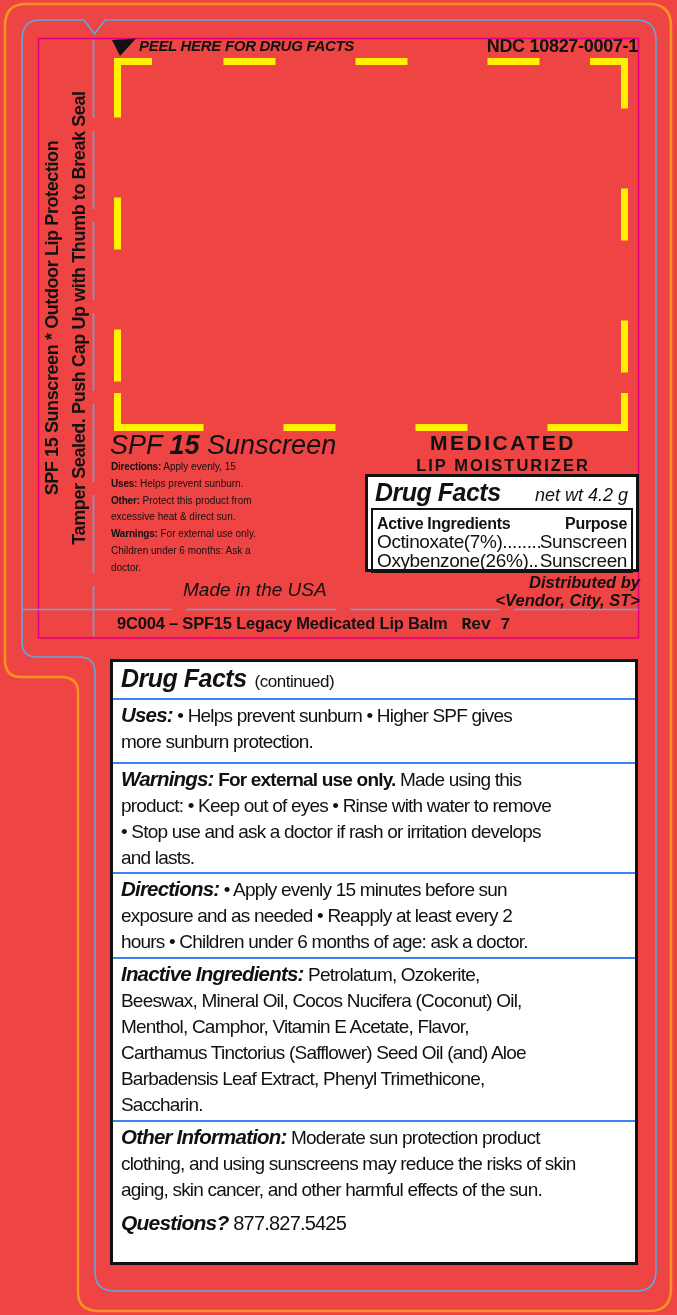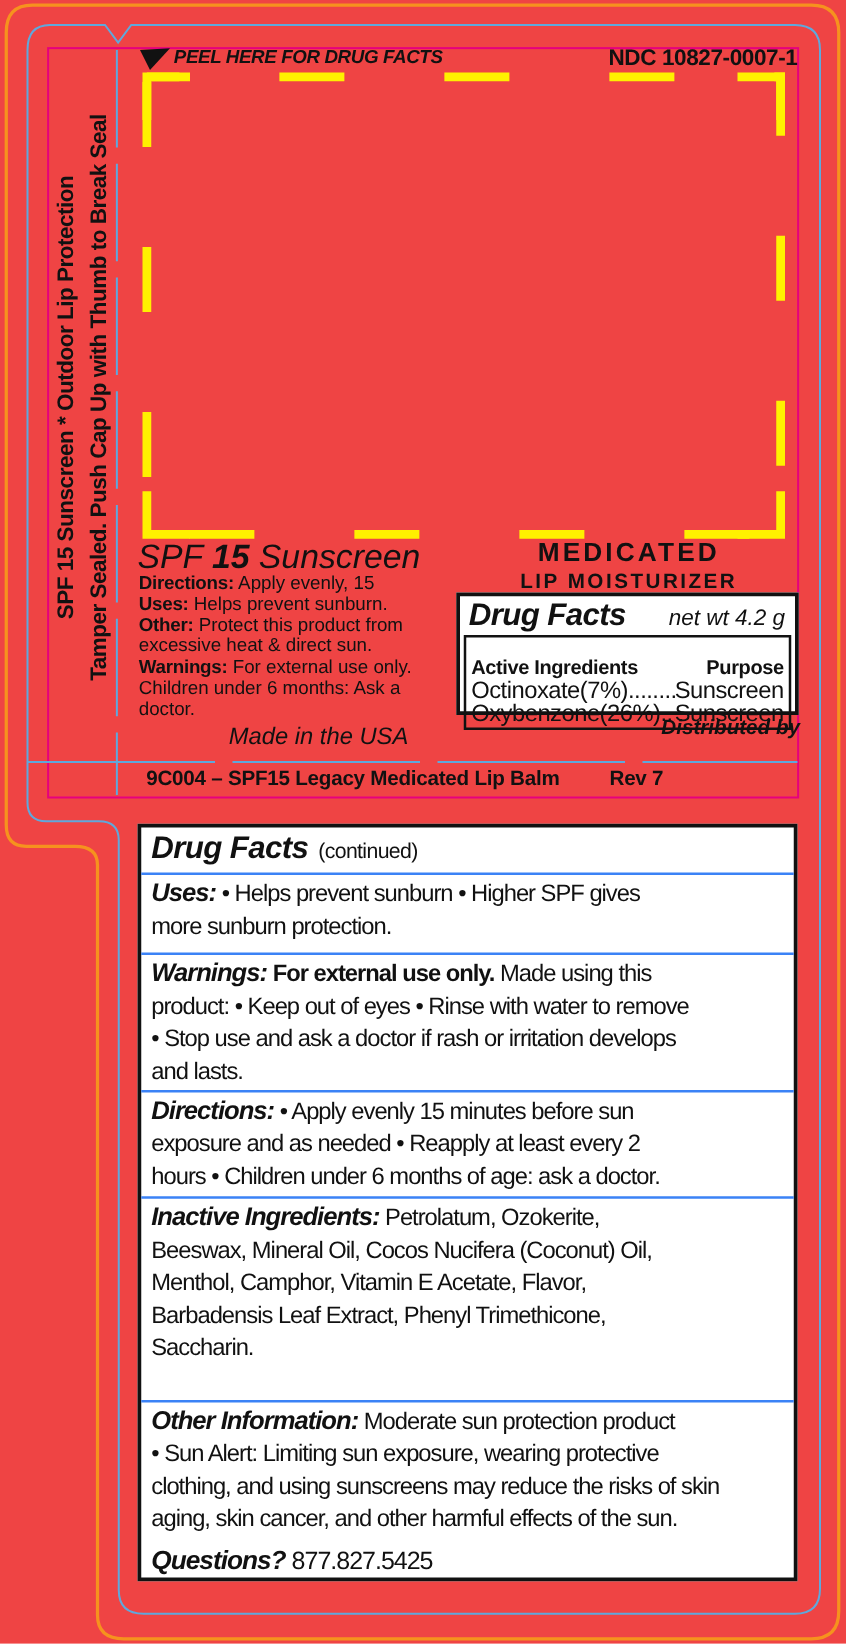--- a/index.html
+++ b/index.html
@@ -15,46 +15,46 @@
        letter-spacing:-0.3px;white-space:nowrap;}
 
   
   .side-text{left:66px;top:318px;width:584px;transform:translate(-50%,-50%) rotate(-90deg);
              text-align:center;font-weight:bold;font-size:18px;letter-spacing:-0.4px;
              line-height:27px;white-space:nowrap;}
 
   
   .spf-heading{left:110px;top:430px;font-style:italic;font-size:27px;white-space:nowrap;}
   .spf-heading .num{font-weight:bold;}
-  .front-info{left:111px;top:459px;font-size:15px;line-height:16.8px;}
+  .front-info{left:111px;top:459px;font-size:10px;line-height:16.8px;}
   .front-info .fl{white-space:nowrap;}
   .front-info b{letter-spacing:-0.2px;}
   .made-in{left:183px;top:579px;font-style:italic;font-size:19px;white-space:nowrap;}
 
   
   .medicated-block{left:368px;top:431px;width:270px;text-align:center;}
   .medicated{font-weight:bold;font-size:21px;letter-spacing:2.5px;white-space:nowrap;}
   .lip{font-weight:bold;font-size:16.5px;letter-spacing:2px;margin-top:1px;white-space:nowrap;}
 
   .df-box{left:365px;top:474px;width:274px;height:98px;border:3px solid #111;
           box-sizing:border-box;background:#fff;}
   .df-header{display:flex;align-items:baseline;padding:1px 6px 0 7px;}
   .df-title{font-weight:bold;font-style:italic;font-size:25px;letter-spacing:-0.5px;white-space:nowrap;}
   .df-netwt{font-style:italic;font-size:18px;margin-left:auto;padding-right:2px;white-space:nowrap;}
   .ai-box{margin:1px 3px 3px 3px;border:2.5px solid #111;padding:0 4px 1px 4px;}
   .ai-header{display:flex;justify-content:space-between;font-weight:bold;font-size:16px;
-             letter-spacing:-0.3px;padding-top:16px;}
+             letter-spacing:-0.3px;padding-top:5px;}
   .ing-row{display:flex;align-items:baseline;font-size:19px;line-height:18.5px;
            letter-spacing:-0.4px;}
   .ing-dots{flex:1;overflow:hidden;white-space:nowrap;}
   .distributed{left:368px;top:574px;width:272px;text-align:right;font-weight:bold;
                font-style:italic;font-size:16.5px;line-height:17.5px;}
   .footer-line{left:117px;top:614px;font-weight:bold;font-size:16.5px;letter-spacing:-0.2px;
                white-space:nowrap;}
-  .footer-line .rev{margin-left:40px;}
+  .footer-line .rev{margin-left:14px;font-family:Liberation Mono, monospace;}
 
   
   .panel{left:110px;top:659px;width:528px;height:606px;border:3px solid #111;
          box-sizing:border-box;background:#fff;}
   .prow{box-sizing:border-box;padding:2px 4px 0 8px;border-top:2px solid #3b82f6;}
   .prow.first{border-top:none;}
   .phead{height:36px;display:flex;align-items:baseline;}
   .ptitle{font-weight:bold;font-style:italic;font-size:25px;letter-spacing:-0.5px;}
   .pcont{font-size:17px;margin-left:8px;letter-spacing:-0.5px;}
   .r-uses{height:64px;}
@@ -136,20 +136,21 @@
       <div class="ing-row">
         <span class="ing-name">Oxybenzone(26%)</span>
         <span class="ing-dots">......................................</span>
         <span class="ing-purpose">Sunscreen</span>
       </div>
     </div>
   </div>
 
   <div class="abs distributed">
     <div>Distributed by</div>
+    <div>&lt;Vendor, City, ST&gt;</div>
   </div>
 
   <div class="abs footer-line">
     <span>9C004 – SPF15 Legacy Medicated Lip Balm</span><span class="rev">Rev 7</span>
   </div>
 
   <div class="abs panel">
     <div class="prow first phead">
       <span class="ptitle">Drug Facts</span>
       <span class="pcont">(continued)</span>
@@ -170,27 +171,27 @@
     <div class="prow r-dir">
       <div class="pline"><span class="plabel">Directions:</span><span> • Apply evenly 15 minutes before sun</span></div>
       <div class="pline">exposure and as needed • Reapply at least every 2</div>
       <div class="pline">hours • Children under 6 months of age: ask a doctor.</div>
     </div>
 
     <div class="prow r-inact">
       <div class="pline"><span class="plabel">Inactive Ingredients:</span><span> Petrolatum, Ozokerite,</span></div>
       <div class="pline">Beeswax, Mineral Oil, Cocos Nucifera (Coconut) Oil,</div>
       <div class="pline">Menthol, Camphor, Vitamin E Acetate, Flavor,</div>
+      <div class="pline">Carthamus Tinctorius (Safflower) Seed Oil (and) Aloe</div>
       <div class="pline">Barbadensis Leaf Extract, Phenyl Trimethicone,</div>
       <div class="pline">Saccharin.</div>
     </div>
 
     <div class="prow r-other">
       <div class="pline"><span class="plabel">Other Information:</span><span> Moderate sun protection product</span></div>
-      <div class="pline">• Sun Alert:  Limiting sun exposure, wearing protective</div>
       <div class="pline">clothing, and using sunscreens may reduce the risks of skin</div>
       <div class="pline">aging, skin cancer, and other harmful effects of the sun.</div>
       <div class="pline questions">
         <span class="plabel">Questions?</span><span class="qnum"> 877.827.5425</span>
       </div>
     </div>
   </div>
 
 </div>
 

